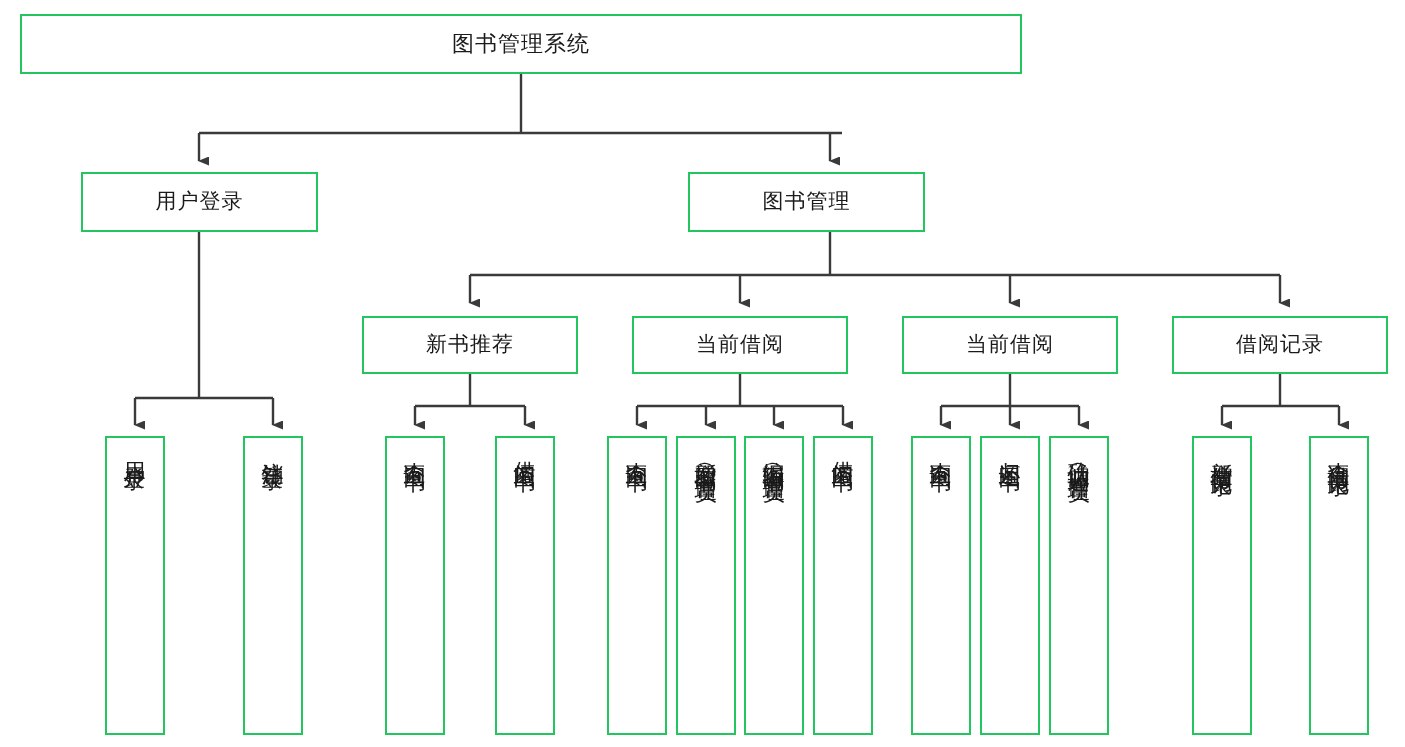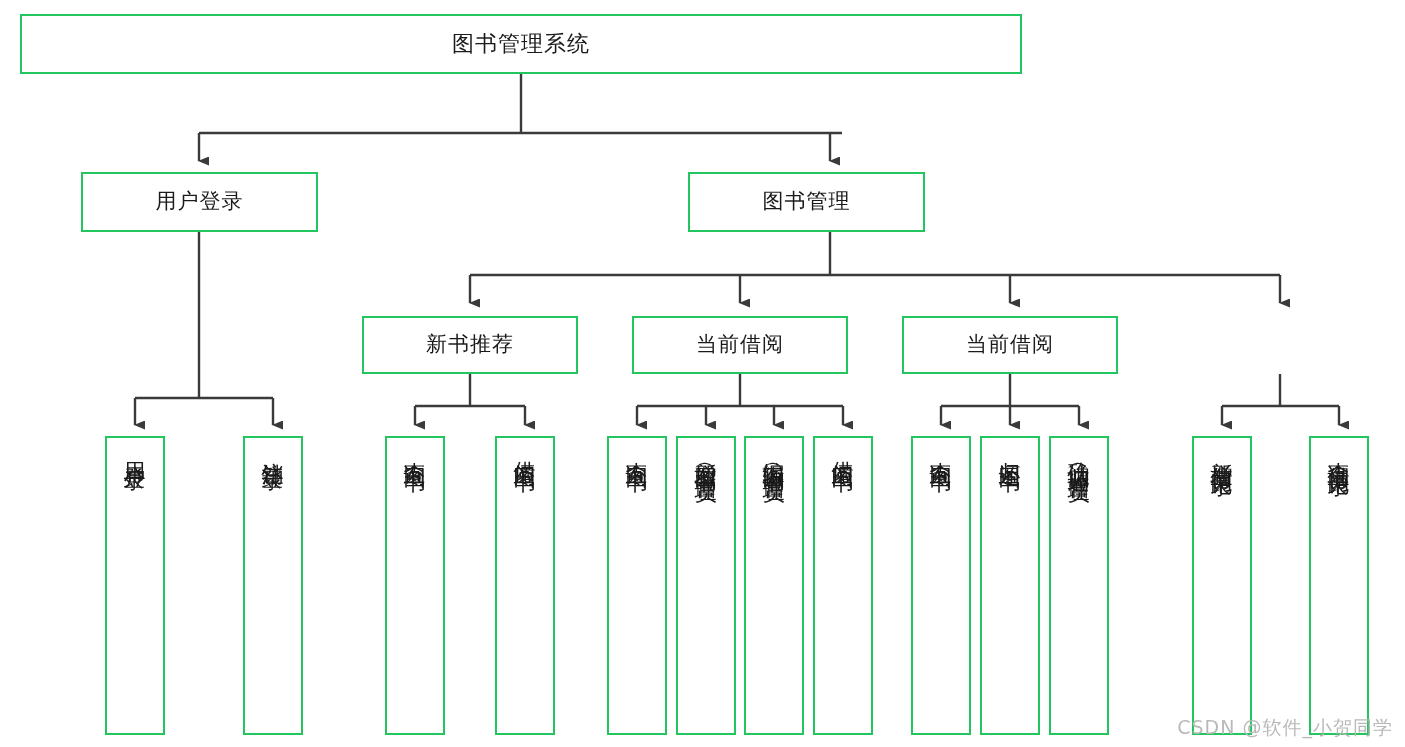--- a/index.html
+++ b/index.html
@@ -144,20 +144,23 @@
 
   <div class="node horiz" style="left:362px; top:316px; width:216px; height:58px;justify-content:center;">
     <span>新书推荐</span>
   </div>
   <div class="node horiz" style="left:632px; top:316px; width:216px; height:58px;">
     <span>当前借阅</span>
   </div>
   <div class="node horiz" style="left:902px; top:316px; width:216px; height:58px;">
     <span>当前借阅</span>
   </div>
+  <div class="node horiz" style="left:1172px; top:316px; width:216px; height:58px;">
+    <span>借阅记录</span>
+  </div>
 
   <div class="node vert" style="left:105px; top:436px; width:60px; height:299px;">
     <span class="vtext">用户登录</span>
   </div>
   <div class="node vert" style="left:243px; top:436px; width:60px; height:299px;">
     <span class="vtext">注销登录</span>
   </div>
 
   <div class="node vert" style="left:385px; top:436px; width:60px; height:299px;">
     <span class="vtext">查询图书</span>
@@ -189,14 +192,13 @@
     <span class="vtext">确认归还（管理员）</span>
   </div>
 
   <div class="node vert" style="left:1192px; top:436px; width:60px; height:299px;">
     <span class="vtext">新增借阅记录</span>
   </div>
   <div class="node vert" style="left:1309px; top:436px; width:60px; height:299px;">
     <span class="vtext">查询借阅记录</span>
   </div>
 
-  <div class="watermark">CSDN @软件_小贺同学</div>
 </div>
 
 </body></html>

